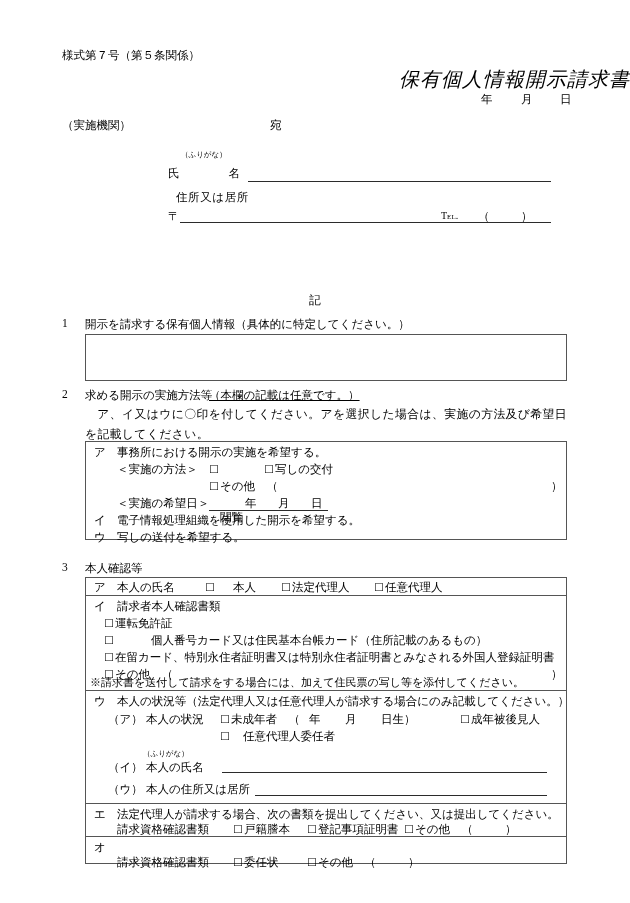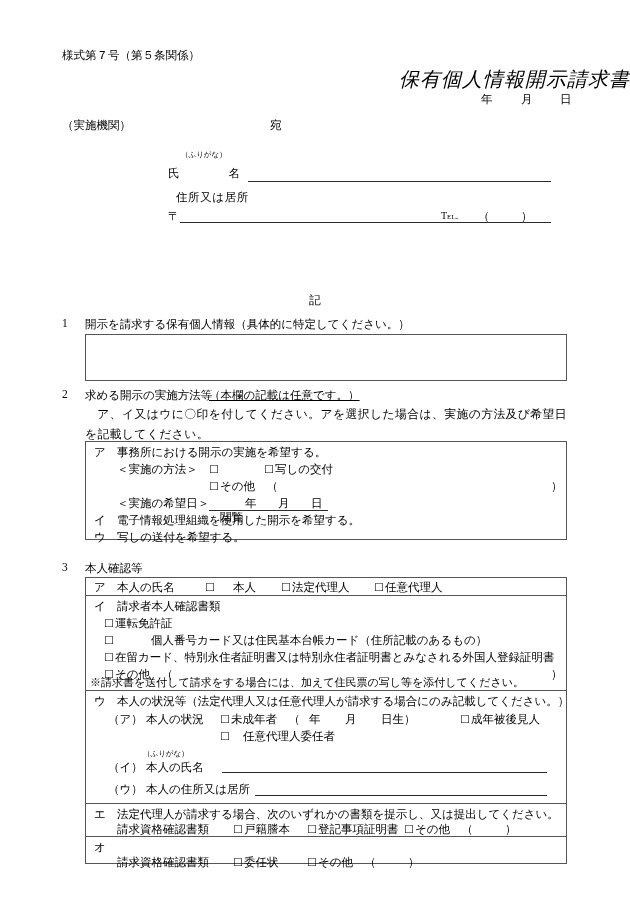--- a/index.html
+++ b/index.html
@@ -201,21 +201,21 @@
   <div class="row tiny" style="left:143px; top:749px;">（ふりがな）</div>
   <div class="row" style="left:108px; top:760px;">（イ）</div>
   <div class="row" style="left:146px; top:760px;">本人の氏名</div>
   <div class="rule" style="left:222px; top:772px; width:325px;"></div>
 
   <div class="row" style="left:108px; top:782px;">（ウ）</div>
   <div class="row" style="left:146px; top:782px;">本人の住所又は居所</div>
   <div class="rule" style="left:255px; top:795px; width:292px;"></div>
 
   <div class="row" style="left:94px; top:807px;">エ</div>
-  <div class="row" style="left:117px; top:807px;">法定代理人が請求する場合、次のいずれかの書類を提示し、又は提出してください。</div>
+  <div class="row" style="left:117px; top:807px;">法定代理人が請求する場合、次の書類を提出してください、又は提出してください。</div>
   <div class="row" style="left:117px; top:822px;">請求資格確認書類</div>
   <span class="row cb" style="left:233px; top:822px;">□</span>
   <div class="row" style="left:244px; top:822px;">戸籍謄本</div>
   <span class="row cb" style="left:307px; top:822px;">□</span>
   <div class="row" style="left:318px; top:822px;">登記事項証明書</div>
   <span class="row cb" style="left:404px; top:822px;">□</span>
   <div class="row" style="left:415px; top:822px;">その他　（</div>
   <div class="row" style="left:505px; top:822px;">）</div>
 
   <div class="row" style="left:94px; top:840px;">オ</div>

